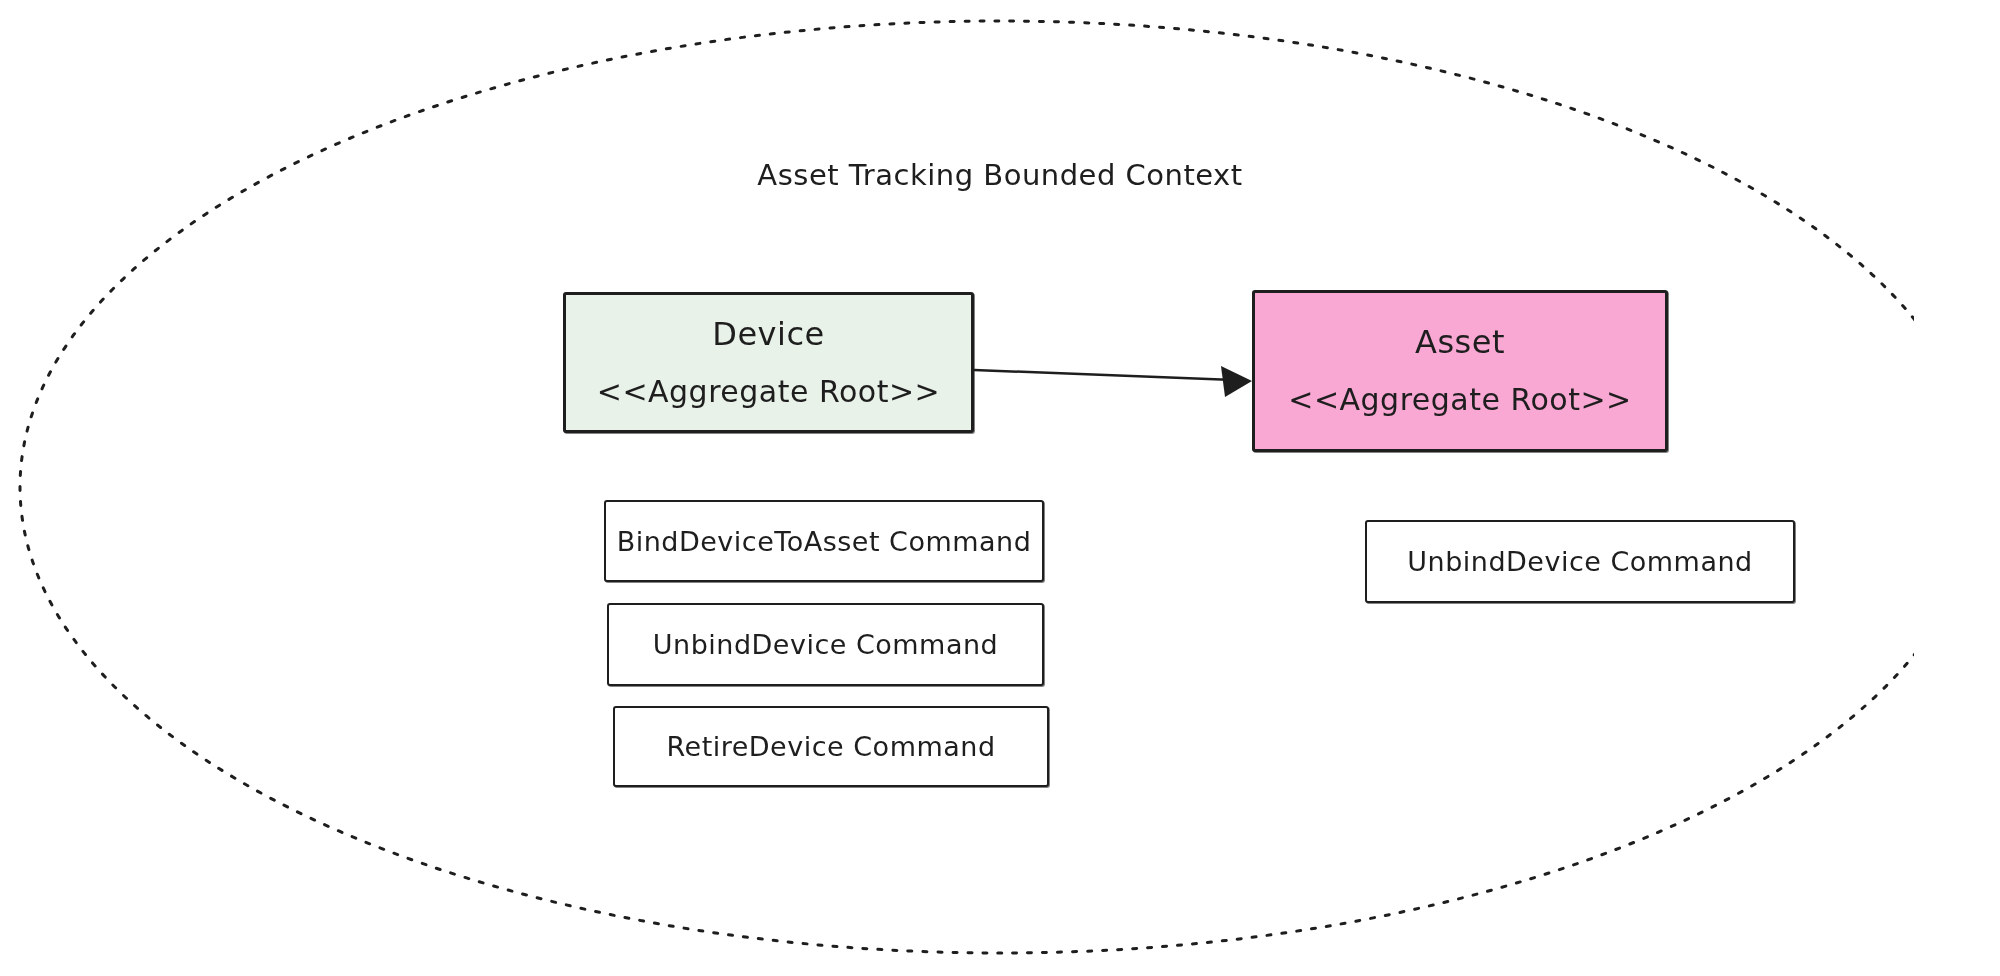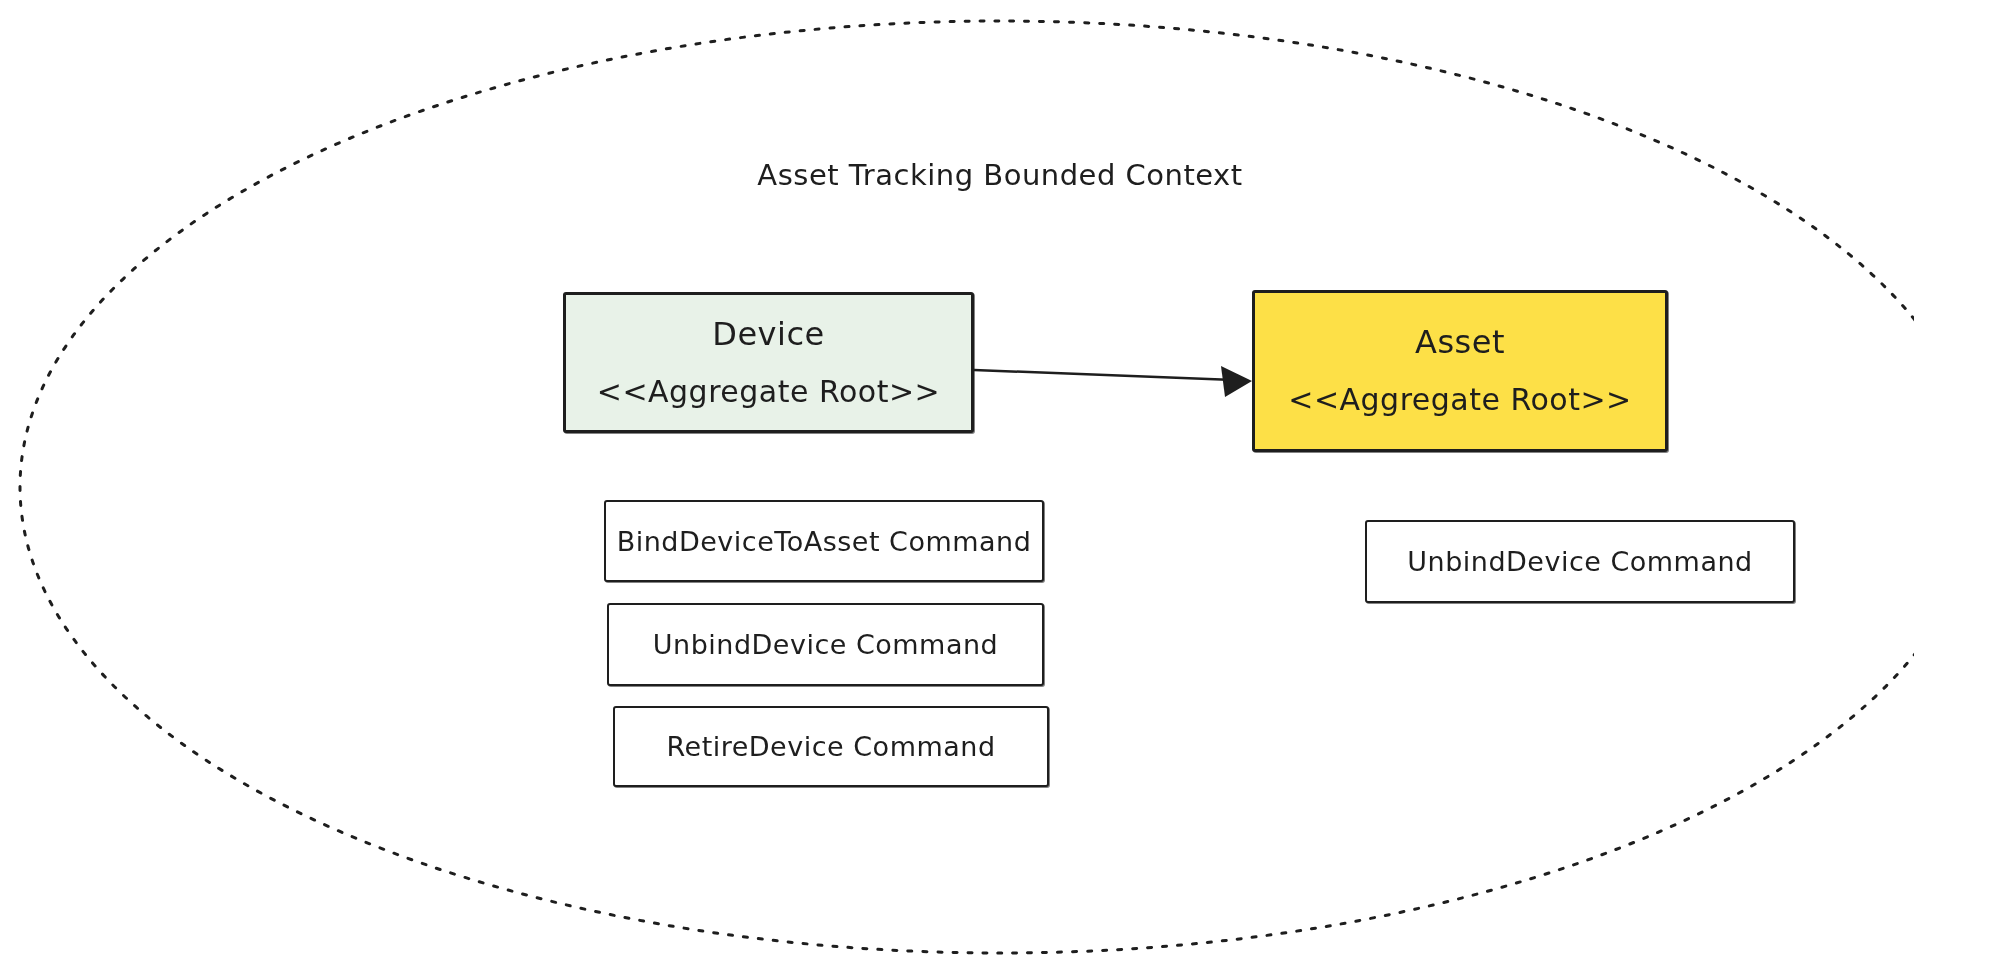--- a/index.html
+++ b/index.html
@@ -75,21 +75,21 @@
     </g>
   </svg>
 
   <div class="diagram-title">Asset Tracking Bounded Context</div>
 
   <div class="node aggregate device-box" style="background: rgb(232, 242, 232);">
     <span>Device</span>
     <span class="stereotype">&lt;&lt;Aggregate Root&gt;&gt;</span>
   </div>
 
-  <div class="node aggregate asset-box" style="background: #fde047;">
+  <div class="node aggregate asset-box" style="background: #f9a8d4;">
     <span>Asset</span>
     <span class="stereotype">&lt;&lt;Aggregate Root&gt;&gt;</span>
   </div>
 
   <div class="node command cmd-unbind">
     <span>UnbindDevice Command</span>
   </div>
 
   <div class="node command cmd-bind">
     <span>BindDeviceToAsset Command</span>

